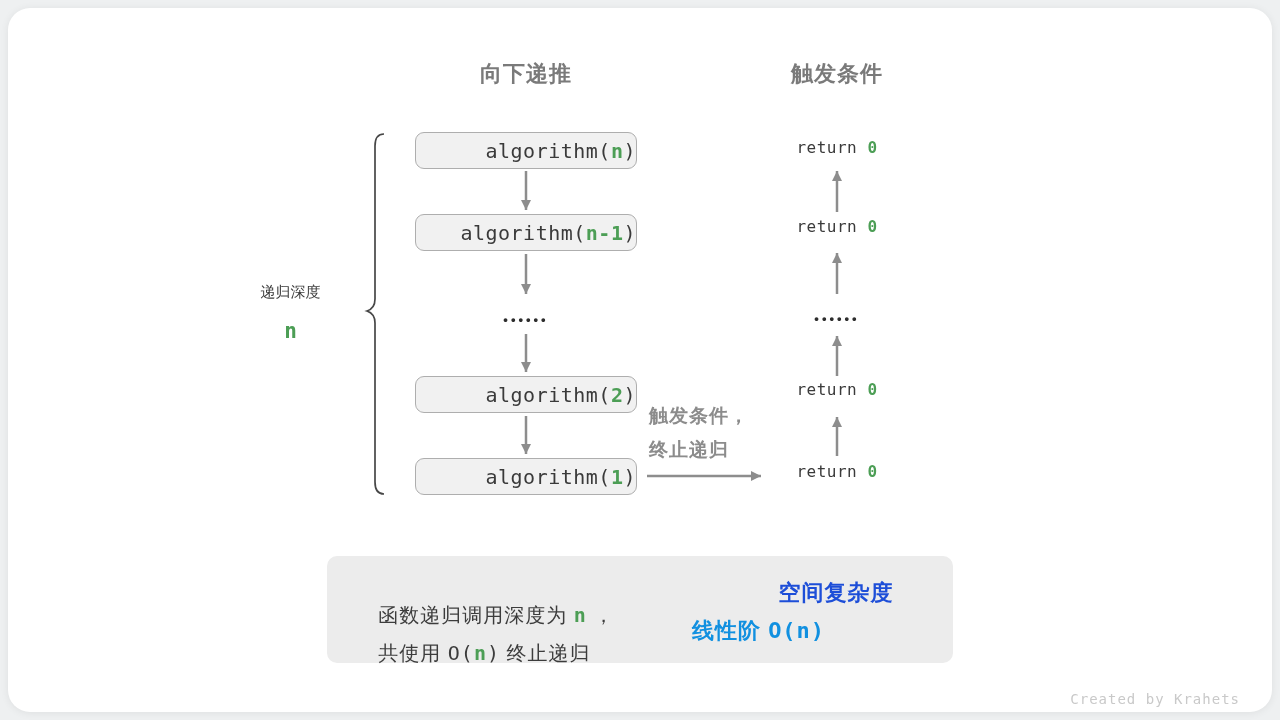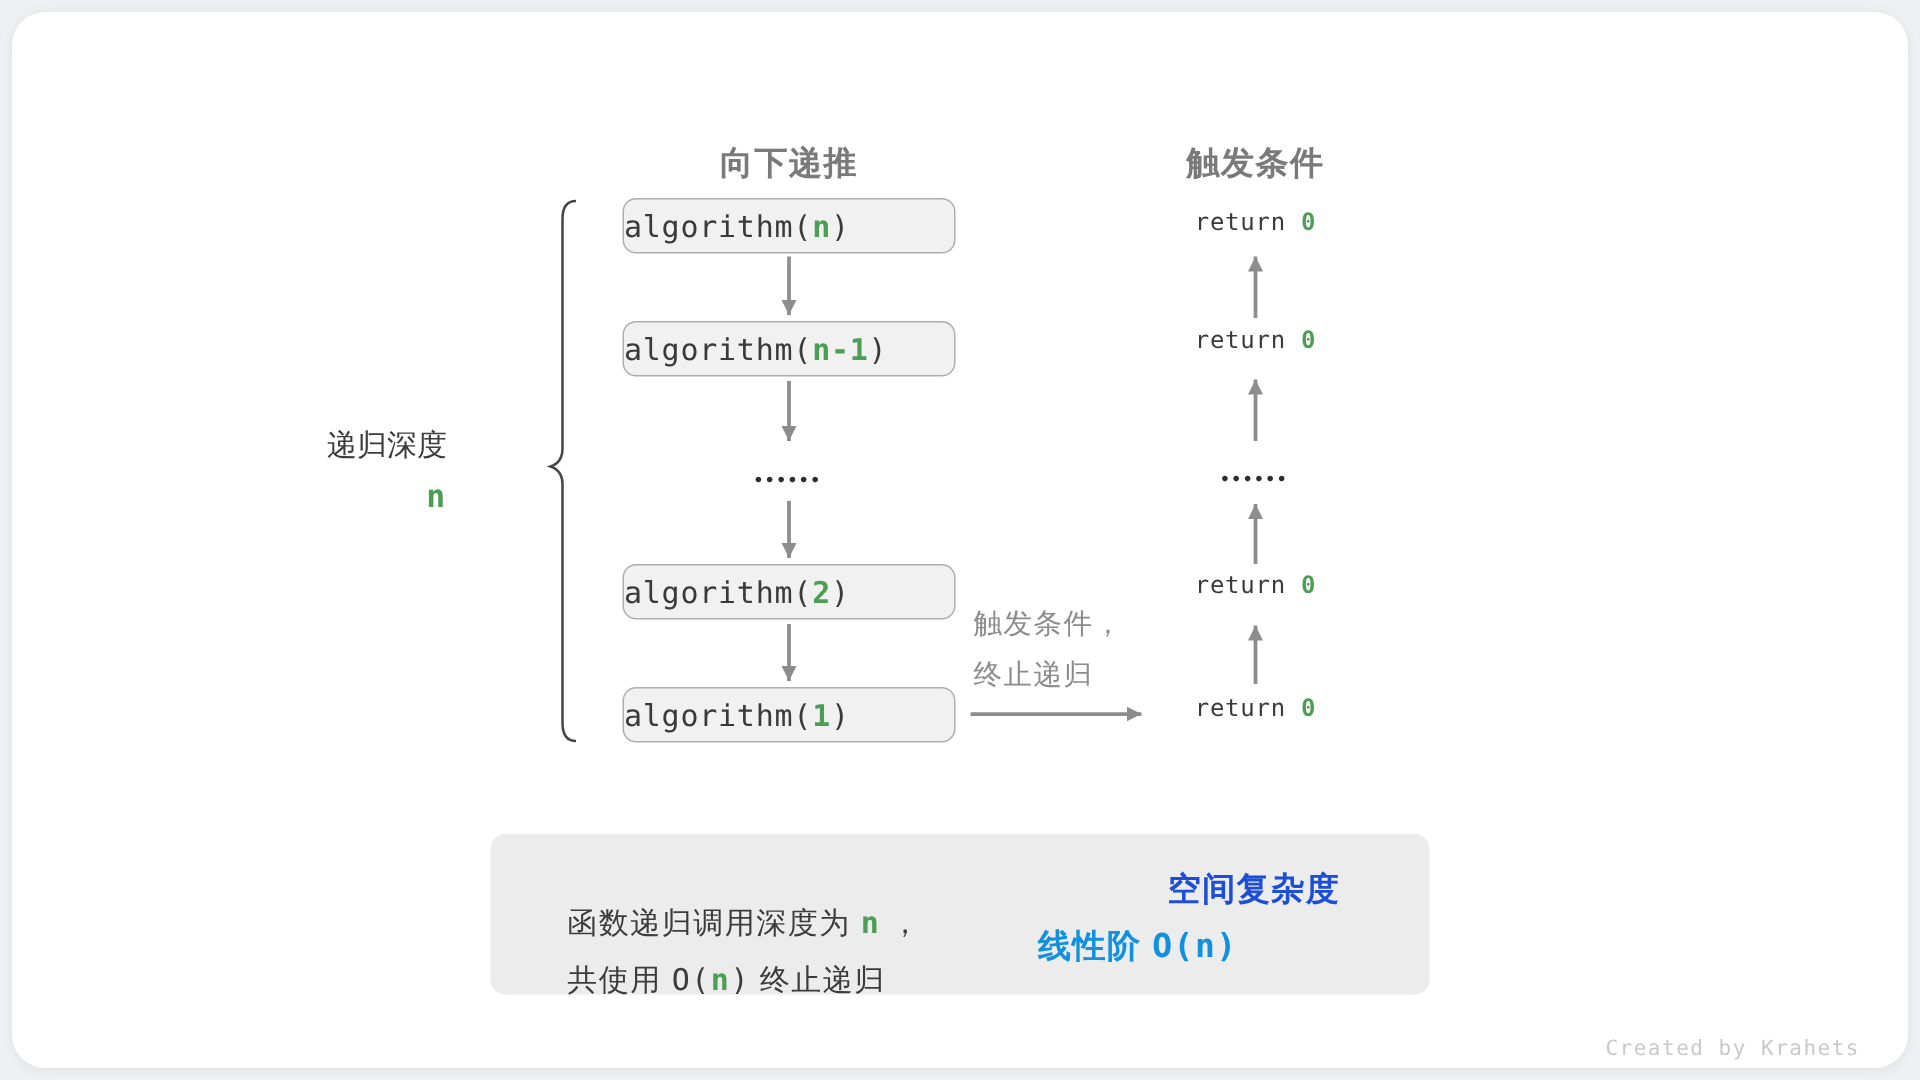--- a/index.html
+++ b/index.html
@@ -26,52 +26,52 @@
   .canvas{position:absolute;left:0;top:0;width:1280px;height:720px;}
   .card{
     position:absolute;left:8px;top:8px;width:1264px;height:704px;
     background:#ffffff;border-radius:22px;
     box-shadow:0 1px 8px rgba(0,0,0,0.07);
   }
   .overlay{position:absolute;left:0;top:0;width:1280px;height:720px;pointer-events:none;}
   .abs{position:absolute;}
   .heading{
     width:240px;text-align:center;font-size:22px;font-weight:bold;
-    color:var(--c-heading);letter-spacing:1px;margin-top:35px;
+    color:var(--c-heading);letter-spacing:1px;
   }
   .code-box{
     left:415px;width:222px;height:37px;
     background:var(--c-box_bg);
     border:1.4px solid var(--c-box_border);
     border-radius:9px;
-    display:flex;align-items:center;justify-content:flex-start;
+    display:flex;align-items:center;justify-content:flex-end;
     font-family:"DejaVu Sans Mono","Liberation Mono",monospace;
     font-size:20px;letter-spacing:0.5px;color:var(--c-code);
   }
   .code-green{color:var(--c-green);font-weight:bold;}
   .return-line{
     left:737px;width:200px;height:26px;text-align:center;
     font-family:"DejaVu Sans Mono","Liberation Mono",monospace;
     font-size:16px;letter-spacing:0.5px;color:var(--c-code);
   }
   .dots{
     width:140px;text-align:center;font-size:13px;font-weight:bold;
     letter-spacing:3px;color:#2d2d2d;
   }
   .depth-text{
-    left:218px;width:145px;
-    font-size:20px;color:var(--c-dark);
+    left:218px;width:145px;text-align:center;
+    font-size:15px;color:var(--c-dark);
   }
   .depth-n{
     left:218px;width:145px;text-align:center;
     font-family:"DejaVu Sans Mono","Liberation Mono",monospace;
     font-size:21px;font-weight:bold;color:var(--c-green);
   }
   .note-line{
-    left:649px;width:140px;font-size:19px;font-weight:normal;
+    left:649px;width:140px;font-size:19px;font-weight:bold;
     color:var(--c-note);letter-spacing:1px;
   }
   .summary-box{
     left:327px;top:556px;width:626px;height:107px;
     background:var(--c-summary_bg);border-radius:10px;
   }
   .summary-line{
     font-size:20px;color:var(--c-dark);letter-spacing:1px;white-space:pre;
   }
   .summary-mono{

